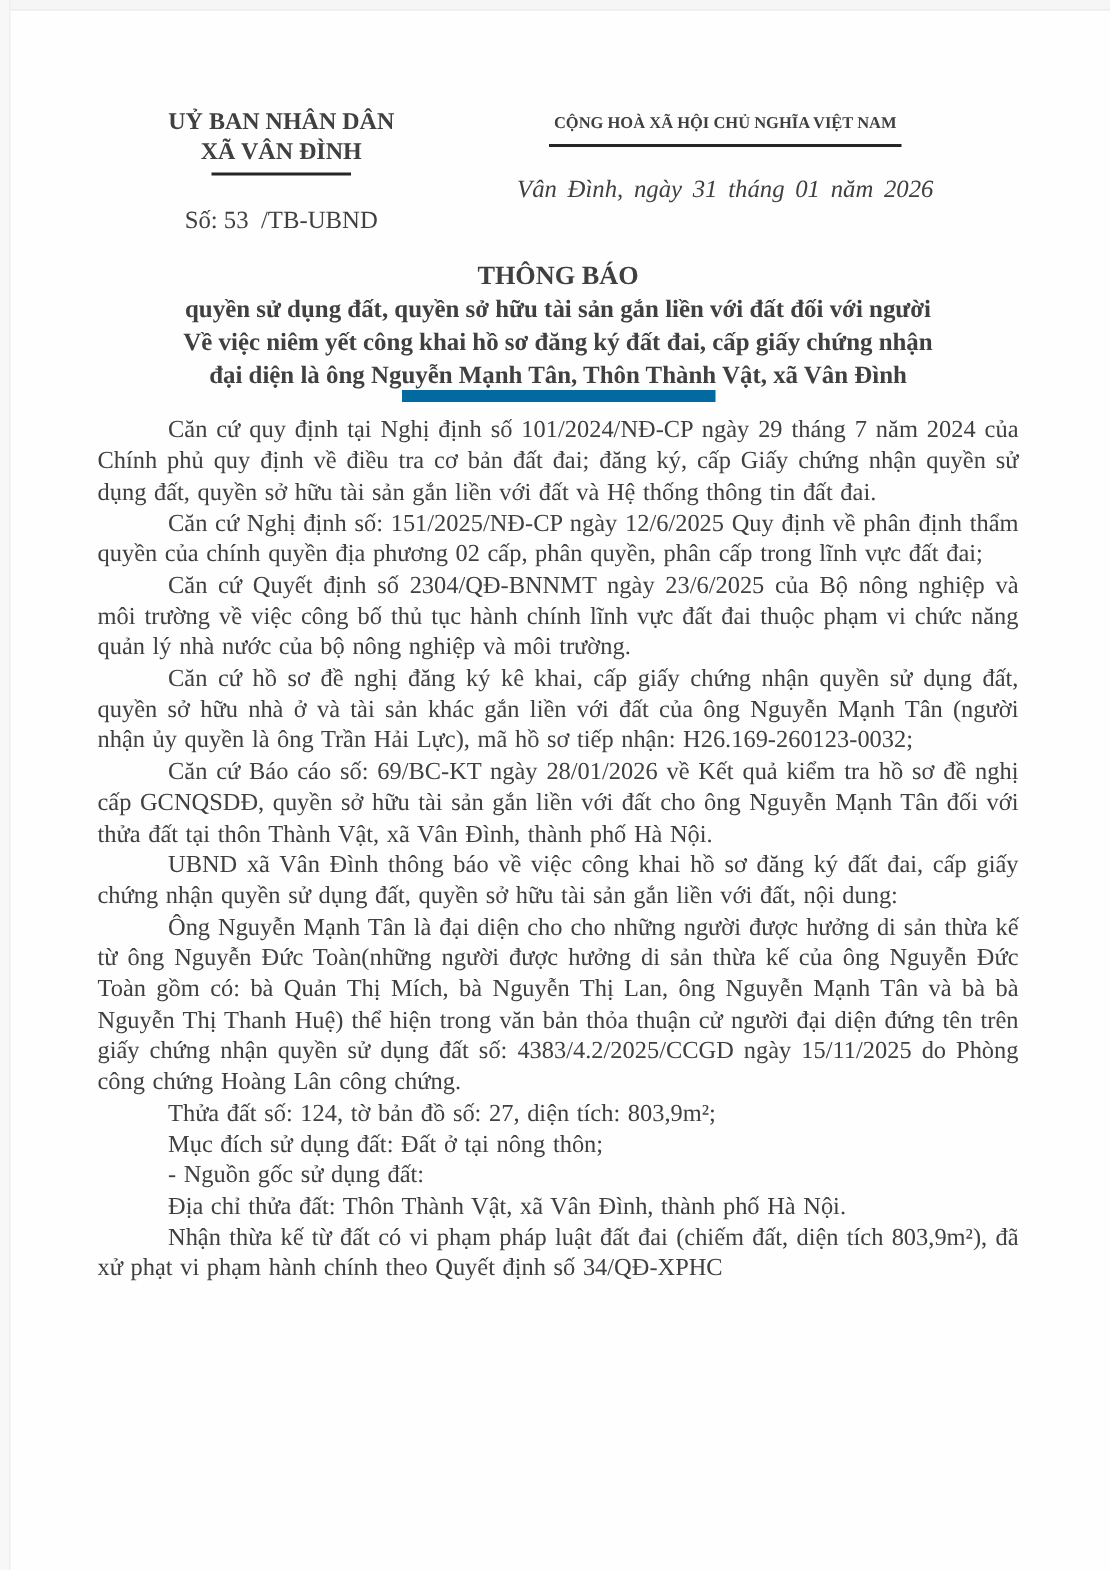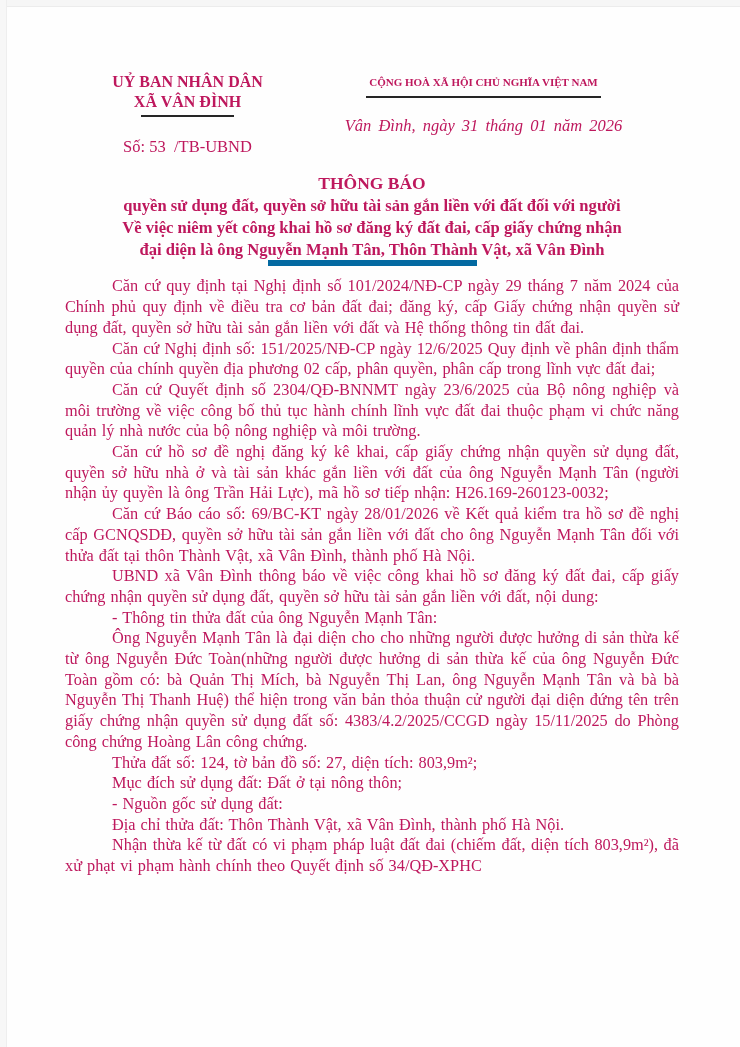--- a/index.html
+++ b/index.html
@@ -7,21 +7,21 @@
     padding: 0;
     background: #ffffff;
   }
   .page {
     position: relative;
     width: 740px;
     height: 1047px;
     background: #fefefe;
     overflow: hidden;
     font-family: "Liberation Serif", "DejaVu Serif", serif;
-    color: #be185d;
+    color: #404040;
   }
   
   .scan-top {
     position: absolute; top: 0; left: 0; right: 0;
     height: 6px; background: #f6f6f6;
     border-bottom: 1px solid #ececec;
   }
   .scan-left {
     position: absolute; top: 0; left: 0; bottom: 0;
     width: 6px; background: #f7f7f7;
@@ -94,21 +94,21 @@
     font-weight: bold;
     font-size: 17.5px;
     line-height: 23px;
   }
   .doc-subtitle {
     font-weight: bold;
     font-size: 16.6px;
     line-height: 21.8px;
   }
   .annot-underline {
-    border-bottom: 6px solid #0369a1;
+    border-bottom: 8px solid #0369a1;
     padding-bottom: 1px;
   }
   
   .body-text {
     margin-top: 16px;
   }
   .body-para {
     margin: 0;
     font-size: 16.3px;
     line-height: 20.7px;
@@ -149,21 +149,20 @@
       </div>
     </div>
 
     <div class="body-text">
         <p class="body-para">Căn cứ quy định tại Nghị định số 101/2024/NĐ-CP ngày 29 tháng 7 năm 2024 của Chính phủ quy định về điều tra cơ bản đất đai; đăng ký, cấp Giấy chứng nhận quyền sử dụng đất, quyền sở hữu tài sản gắn liền với đất và Hệ thống thông tin đất đai.</p>
         <p class="body-para">Căn cứ Nghị định số: 151/2025/NĐ-CP ngày 12/6/2025 Quy định về phân định thẩm quyền của chính quyền địa phương 02 cấp, phân quyền, phân cấp trong lĩnh vực đất đai;</p>
         <p class="body-para">Căn cứ Quyết định số 2304/QĐ-BNNMT ngày 23/6/2025 của Bộ nông nghiệp và môi trường về việc công bố thủ tục hành chính lĩnh vực đất đai thuộc phạm vi chức năng quản lý nhà nước của bộ nông nghiệp và môi trường.</p>
         <p class="body-para">Căn cứ hồ sơ đề nghị đăng ký kê khai, cấp giấy chứng nhận quyền sử dụng đất, quyền sở hữu nhà ở và tài sản khác gắn liền với đất của ông Nguyễn Mạnh Tân (người nhận ủy quyền là ông Trần Hải Lực), mã hồ sơ tiếp nhận: H26.169-260123-0032;</p>
         <p class="body-para">Căn cứ Báo cáo số: 69/BC-KT ngày 28/01/2026 về Kết quả kiểm tra hồ sơ đề nghị cấp GCNQSDĐ, quyền sở hữu tài sản gắn liền với đất cho ông Nguyễn Mạnh Tân đối với thửa đất tại thôn Thành Vật, xã Vân Đình, thành phố Hà Nội.</p>
         <p class="body-para">UBND xã Vân Đình thông báo về việc công khai hồ sơ đăng ký đất đai, cấp giấy chứng nhận quyền sử dụng đất, quyền sở hữu tài sản gắn liền với đất, nội dung:</p>
-        <p class="body-para">- Thông tin thửa đất của ông Nguyễn Mạnh Tân:</p>
         <p class="body-para">Ông Nguyễn Mạnh Tân là đại diện cho cho những người được hưởng di sản thừa kế từ ông Nguyễn Đức Toàn(những người được hưởng di sản thừa kế của ông Nguyễn Đức Toàn gồm có: bà Quản Thị Mích, bà Nguyễn Thị Lan, ông Nguyễn Mạnh Tân và bà bà Nguyễn Thị Thanh Huệ) thể hiện trong văn bản thỏa thuận cử người đại diện đứng tên trên giấy chứng nhận quyền sử dụng đất số: 4383/4.2/2025/CCGD ngày 15/11/2025 do Phòng công chứng Hoàng Lân công chứng.</p>
         <p class="body-para">Thửa đất số: 124, tờ bản đồ số: 27, diện tích: 803,9m²;</p>
         <p class="body-para">Mục đích sử dụng đất: Đất ở tại nông thôn;</p>
         <p class="body-para">- Nguồn gốc sử dụng đất:</p>
         <p class="body-para">Địa chỉ thửa đất: Thôn Thành Vật, xã Vân Đình, thành phố Hà Nội.</p>
         <p class="body-para">Nhận thừa kế từ đất có vi phạm pháp luật đất đai (chiếm đất, diện tích 803,9m²), đã xử phạt vi phạm hành chính theo Quyết định số 34/QĐ-XPHC</p>
       </div>
 
   </div>
 </div>

